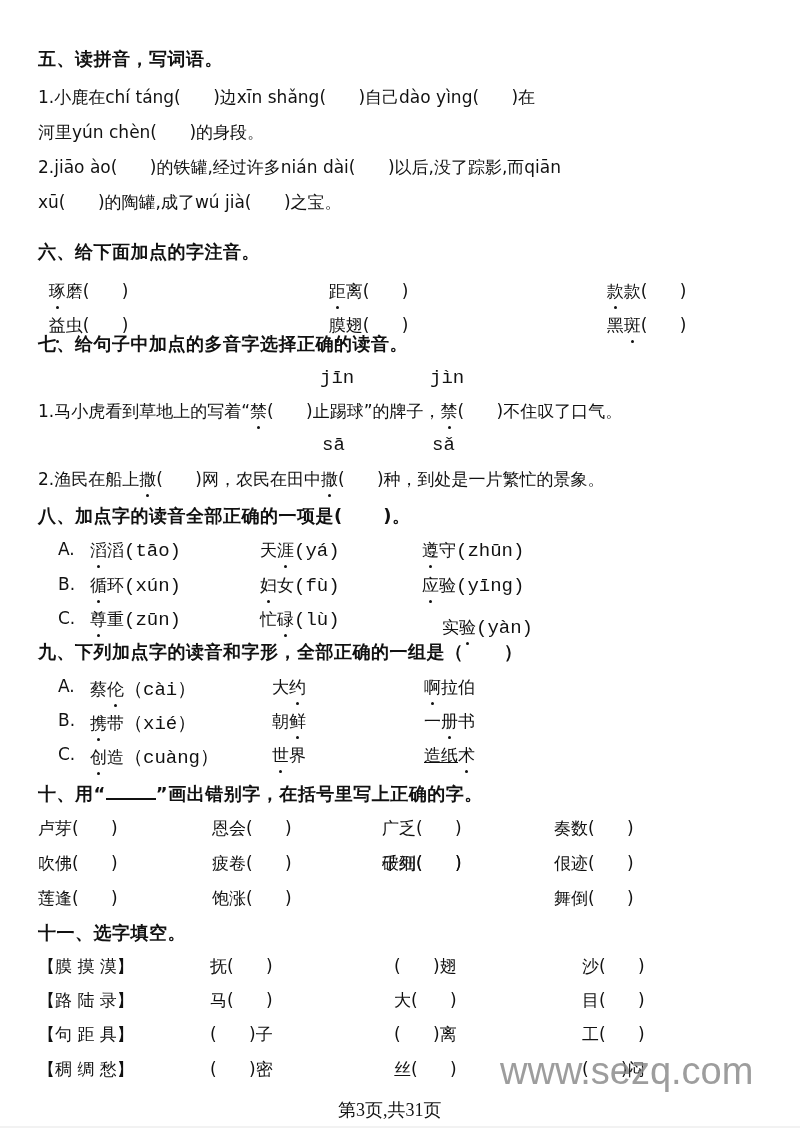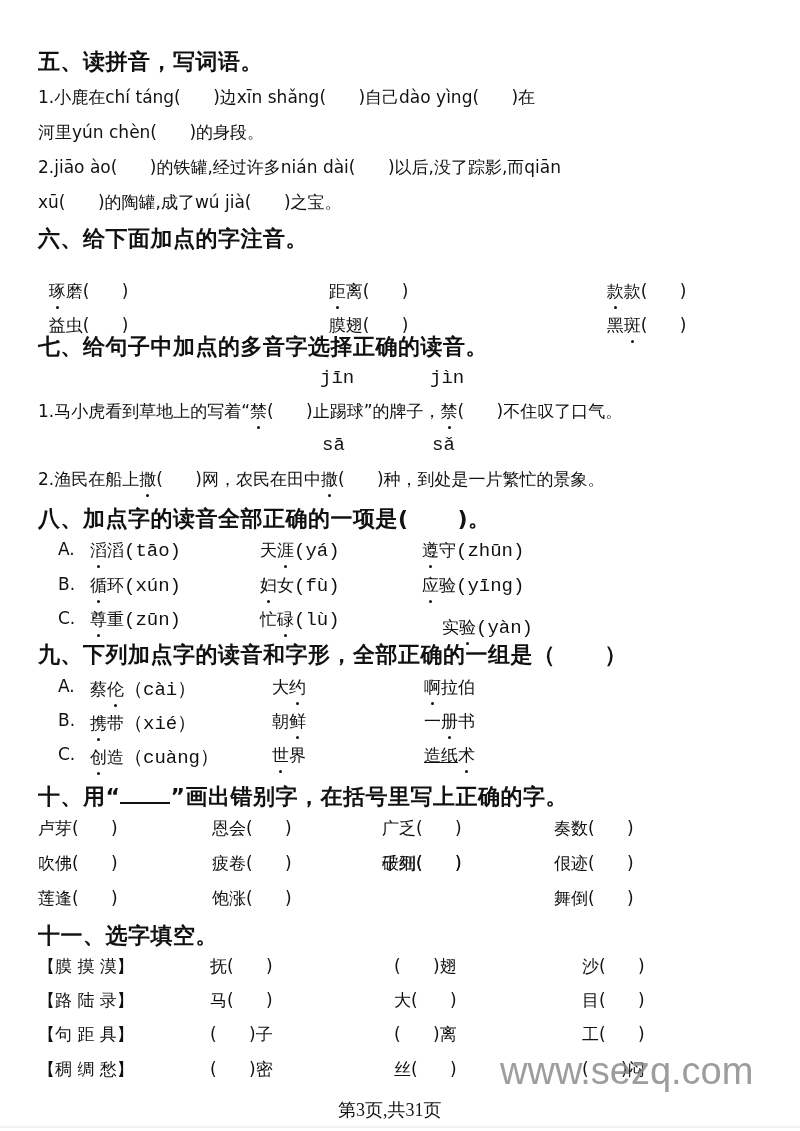--- a/index.html
+++ b/index.html
@@ -2,21 +2,21 @@
 <html><head>
 <meta charset="utf-8">
 <style>
   html, body { margin: 0; padding: 0; background: #ffffff; }
   body {
     width: 800px; height: 1131px; position: relative; overflow: hidden;
     font-family: "DejaVu Sans", "Liberation Sans", sans-serif;
     color: #111111;
   }
   .abs { position: absolute; white-space: pre; }
-  .h { font-weight: bold; font-size: 22px; letter-spacing: 0.5px; }
+  .h { font-weight: bold; font-size: 18px; letter-spacing: 0.5px; }
   .t { font-size: 17px; }
   .py { font-family: "Liberation Mono", "DejaVu Sans Mono", monospace; font-size: 19px; }
   .dot { position: relative; display: inline-block; }
   .dot::after {
     content: ""; position: absolute; left: 50%; bottom: -6px;
     width: 3px; height: 3px; margin-left: -1.5px; border-radius: 50%; background: #111;
   }
   .watermark {
     position: absolute; left: 500px; top: 1050px;
     font-family: "Liberation Sans", sans-serif; font-size: 38px;
@@ -27,21 +27,21 @@
 </style>
 </head>
 <body>
 
 <div class="abs h" style="left:38px;top:47px;">五、读拼音，写词语。</div>
 <div class="abs t" style="left:38px;top:86px;">1.小鹿在chí táng(      )边xīn shǎng(      )自己dào yìng(      )在</div>
 <div class="abs t" style="left:38px;top:121px;">河里yún chèn(      )的身段。</div>
 <div class="abs t" style="left:38px;top:156px;">2.jiāo ào(      )的铁罐,经过许多nián dài(      )以后,没了踪影,而qiān</div>
 <div class="abs t" style="left:38px;top:191px;">xū(      )的陶罐,成了wú jià(      )之宝。</div>
 
-<div class="abs h" style="left:38px;top:224px;">六、给下面加点的字注音。</div>
+<div class="abs h" style="left:38px;top:240px;">六、给下面加点的字注音。</div>
 
 <div class="abs t" style="left:38px;top:260px;">
   <span class="dot">琢</span><span>磨</span><span>(      )</span>
 </div>
 <div class="abs t" style="left:318px;top:260px;">
   <span class="dot">距</span><span>离</span><span>(      )</span>
 </div>
 <div class="abs t" style="left:596px;top:260px;">
   <span class="dot">款</span><span>款</span><span>(      )</span>
 </div>

